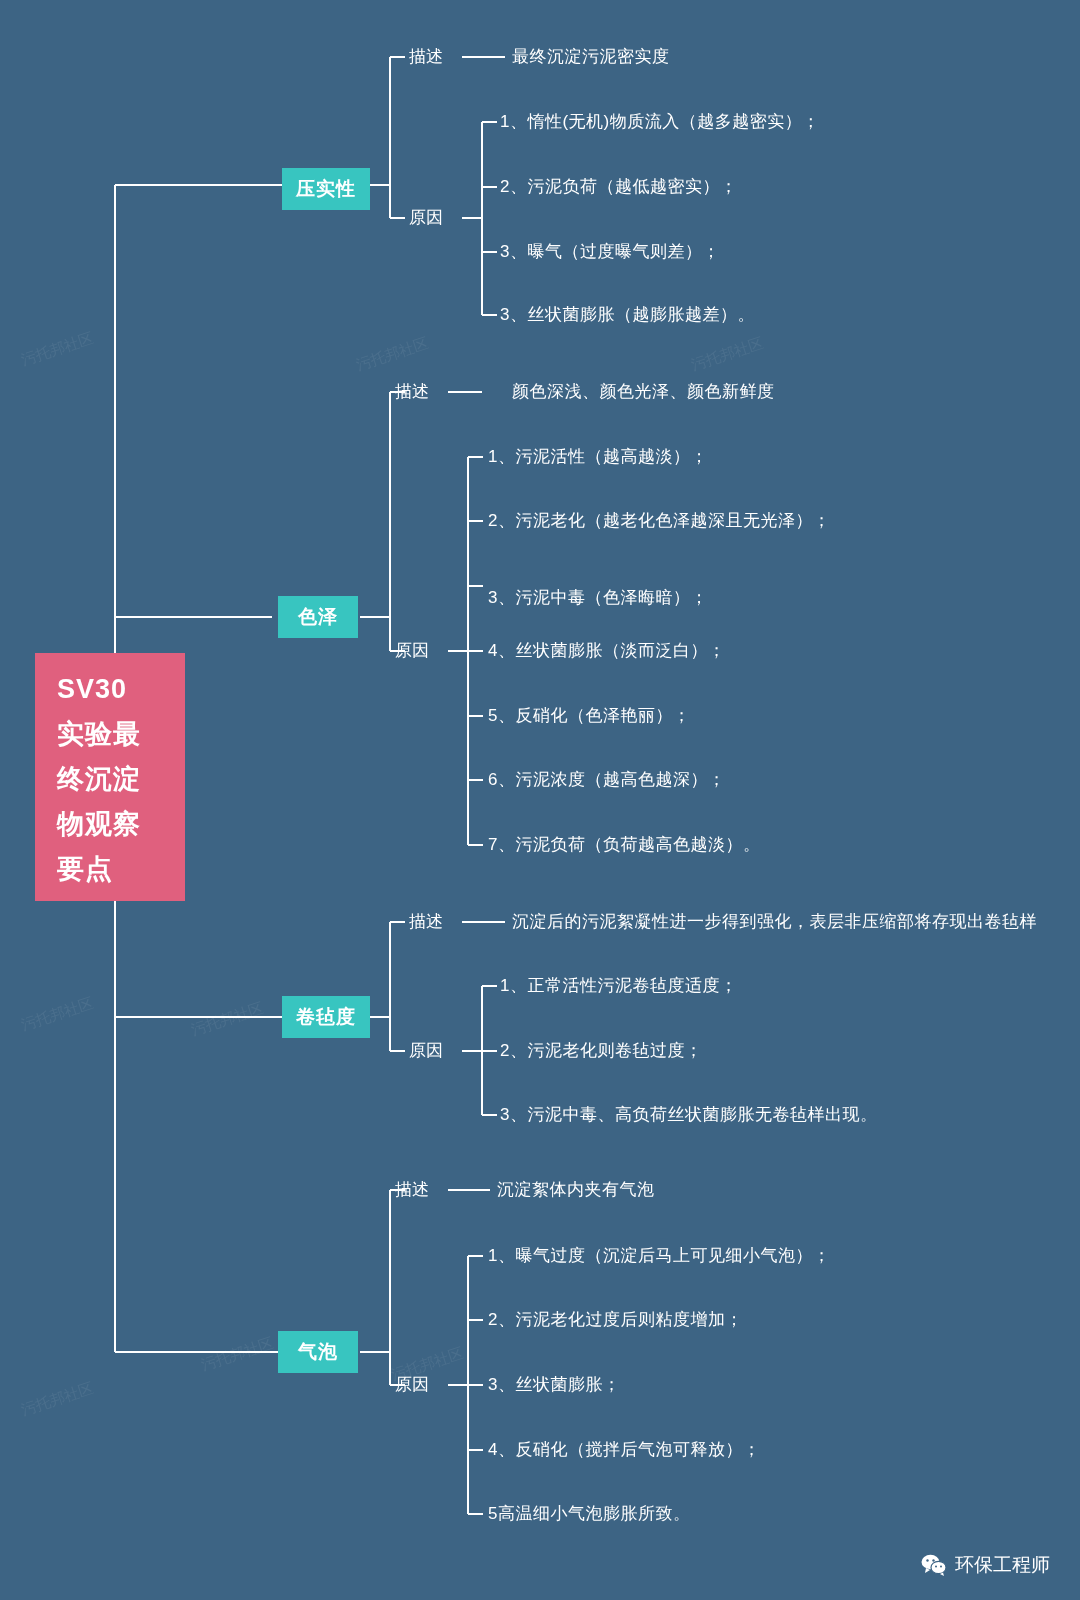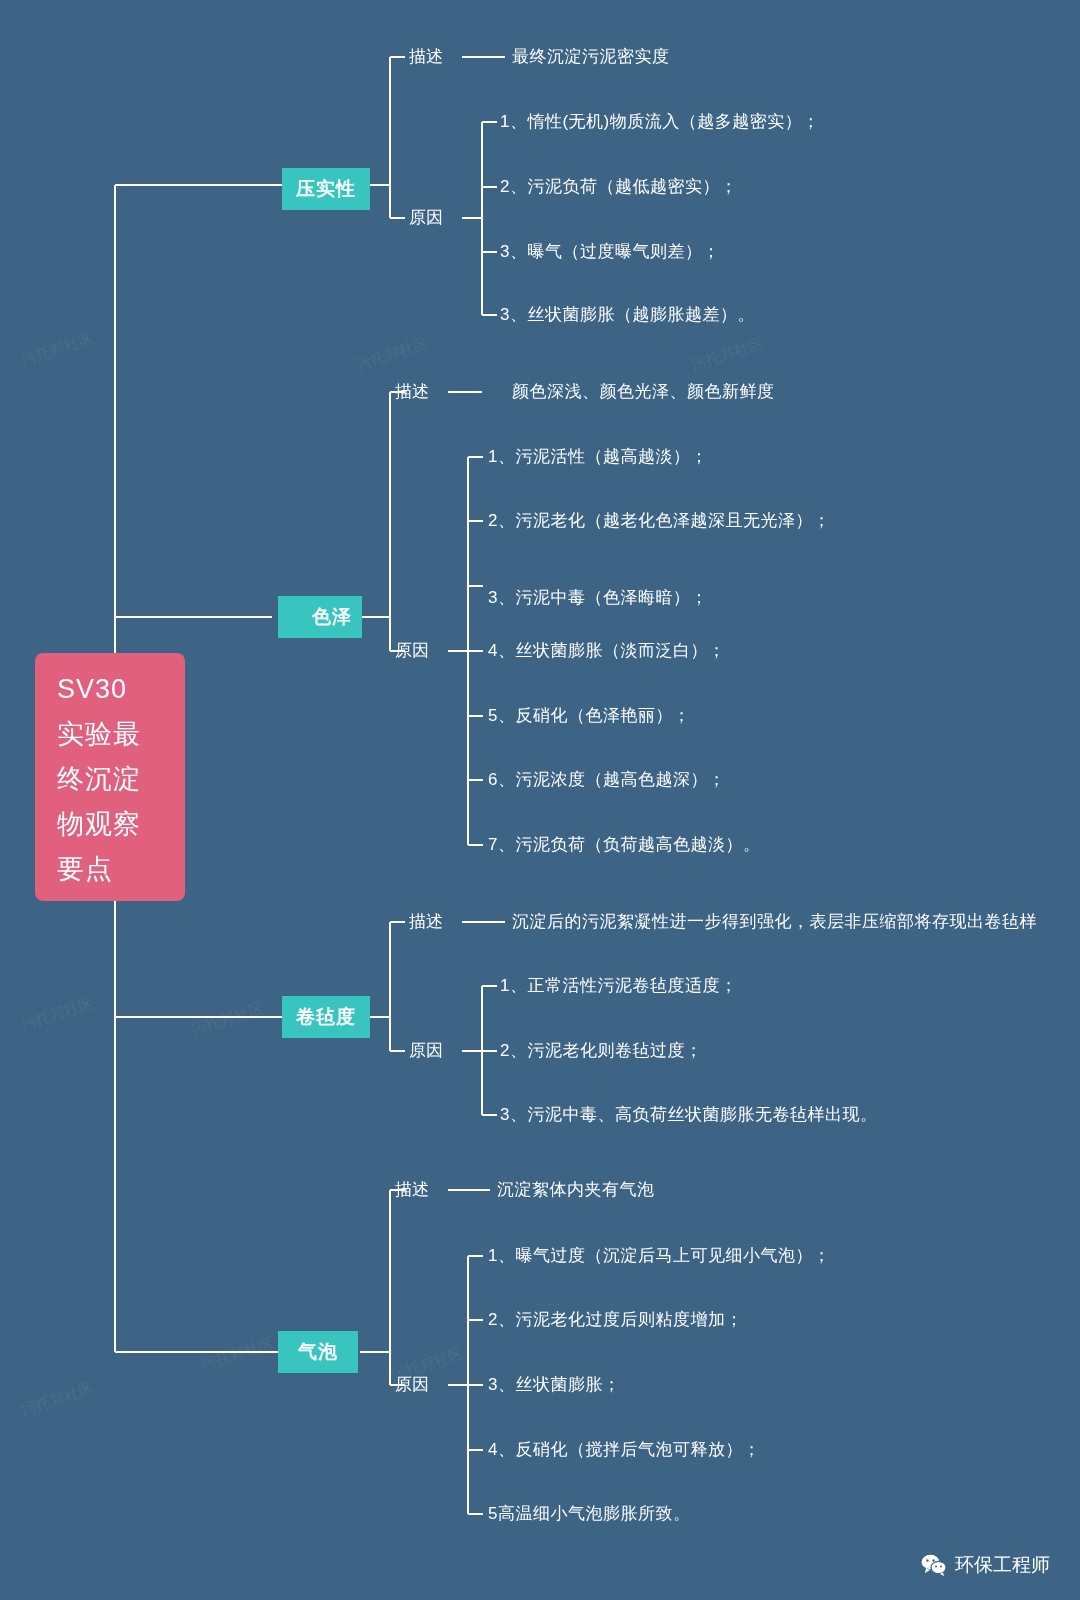--- a/index.html
+++ b/index.html
@@ -14,27 +14,26 @@
   #canvas{position:absolute;left:0;top:0;width:1080px;height:1600px;}
   svg.lines{position:absolute;left:0;top:0;width:1080px;height:1600px;pointer-events:none;}
 
   .root-node{
     position:absolute;
     left:35px;top:653px;
     width:150px;height:248px;
     background:#e0607e;
     color:#ffffff;
     font-size:27px;
-    font-weight:normal;
+    font-weight:bold;
     line-height:45px;
     letter-spacing:1px;
     padding:14px 0 0 22px;
     box-sizing:border-box;
     white-space:pre-line;
-    border-radius:8px;
   }
 
   .branch-label{
     position:absolute;
     background:#38c5c0;
     color:#ffffff;
     font-size:19px;
     font-weight:bold;
     text-align:center;
     line-height:42px;
@@ -168,21 +167,21 @@
 
   <div class="branch-label" style="left:282px;top:168px;">压实性</div>
   <div class="sub-label" style="left:409px;top:47px;">描述</div>
   <div class="sub-label" style="left:409px;top:208px;">原因</div>
   <div class="leaf" style="left:512px;top:46px;">最终沉淀污泥密实度</div>
   <div class="leaf" style="left:500px;top:111px;">1、惰性(无机)物质流入（越多越密实）；</div>
   <div class="leaf" style="left:500px;top:176px;">2、污泥负荷（越低越密实）；</div>
   <div class="leaf" style="left:500px;top:241px;">3、曝气（过度曝气则差）；</div>
   <div class="leaf" style="left:500px;top:304px;">3、丝状菌膨胀（越膨胀越差）。</div>
 
-  <div class="branch-label" style="left:278px;top:596px;width:60px;padding-left:24px;">色泽</div>
+  <div class="branch-label" style="left:278px;top:596px;width:80px;">色泽</div>
   <div class="sub-label" style="left:395px;top:382px;">描述</div>
   <div class="sub-label" style="left:395px;top:641px;">原因</div>
   <div class="leaf" style="left:490px;top:381px;margin-left:22px;">颜色深浅、颜色光泽、颜色新鲜度</div>
   <div class="leaf" style="left:488px;top:446px;">1、污泥活性（越高越淡）；</div>
   <div class="leaf" style="left:488px;top:510px;">2、污泥老化（越老化色泽越深且无光泽）；</div>
   <div class="leaf" style="left:488px;top:575px;margin-top:12px;">3、污泥中毒（色泽晦暗）；</div>
   <div class="leaf" style="left:488px;top:640px;">4、丝状菌膨胀（淡而泛白）；</div>
   <div class="leaf" style="left:488px;top:705px;">5、反硝化（色泽艳丽）；</div>
   <div class="leaf" style="left:488px;top:769px;">6、污泥浓度（越高色越深）；</div>
   <div class="leaf" style="left:488px;top:834px;">7、污泥负荷（负荷越高色越淡）。</div>

